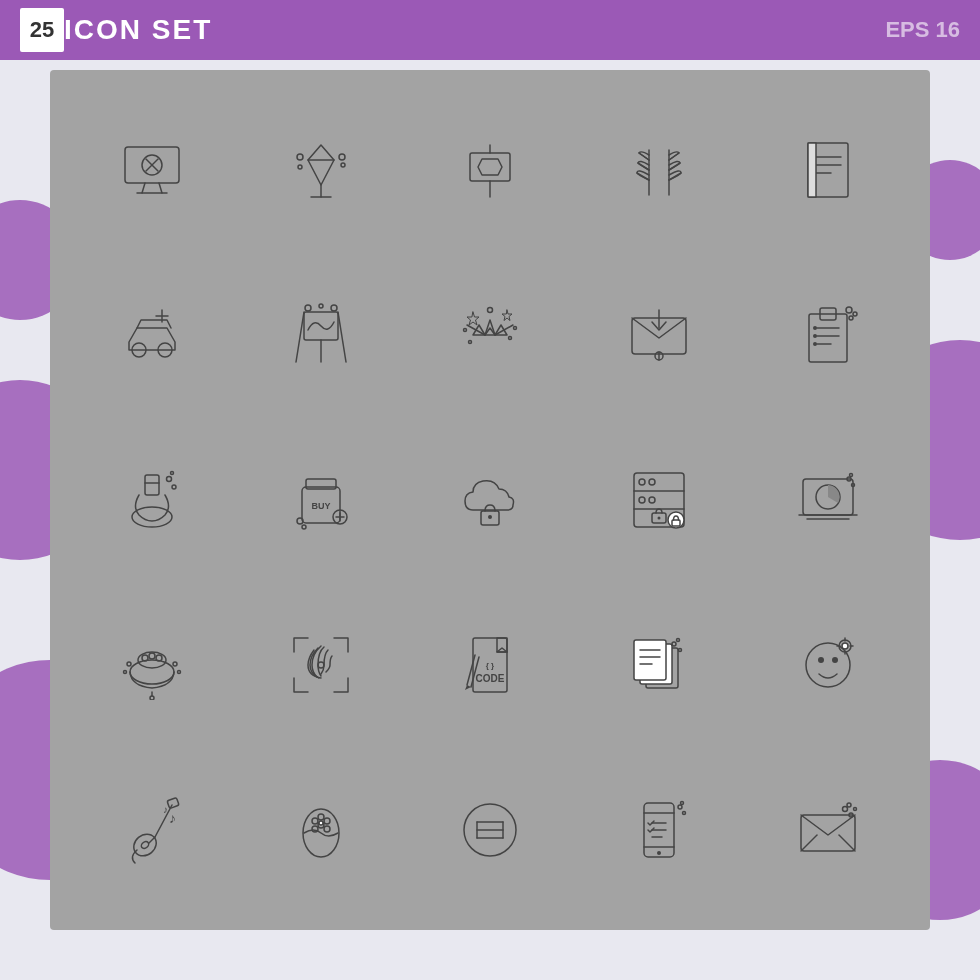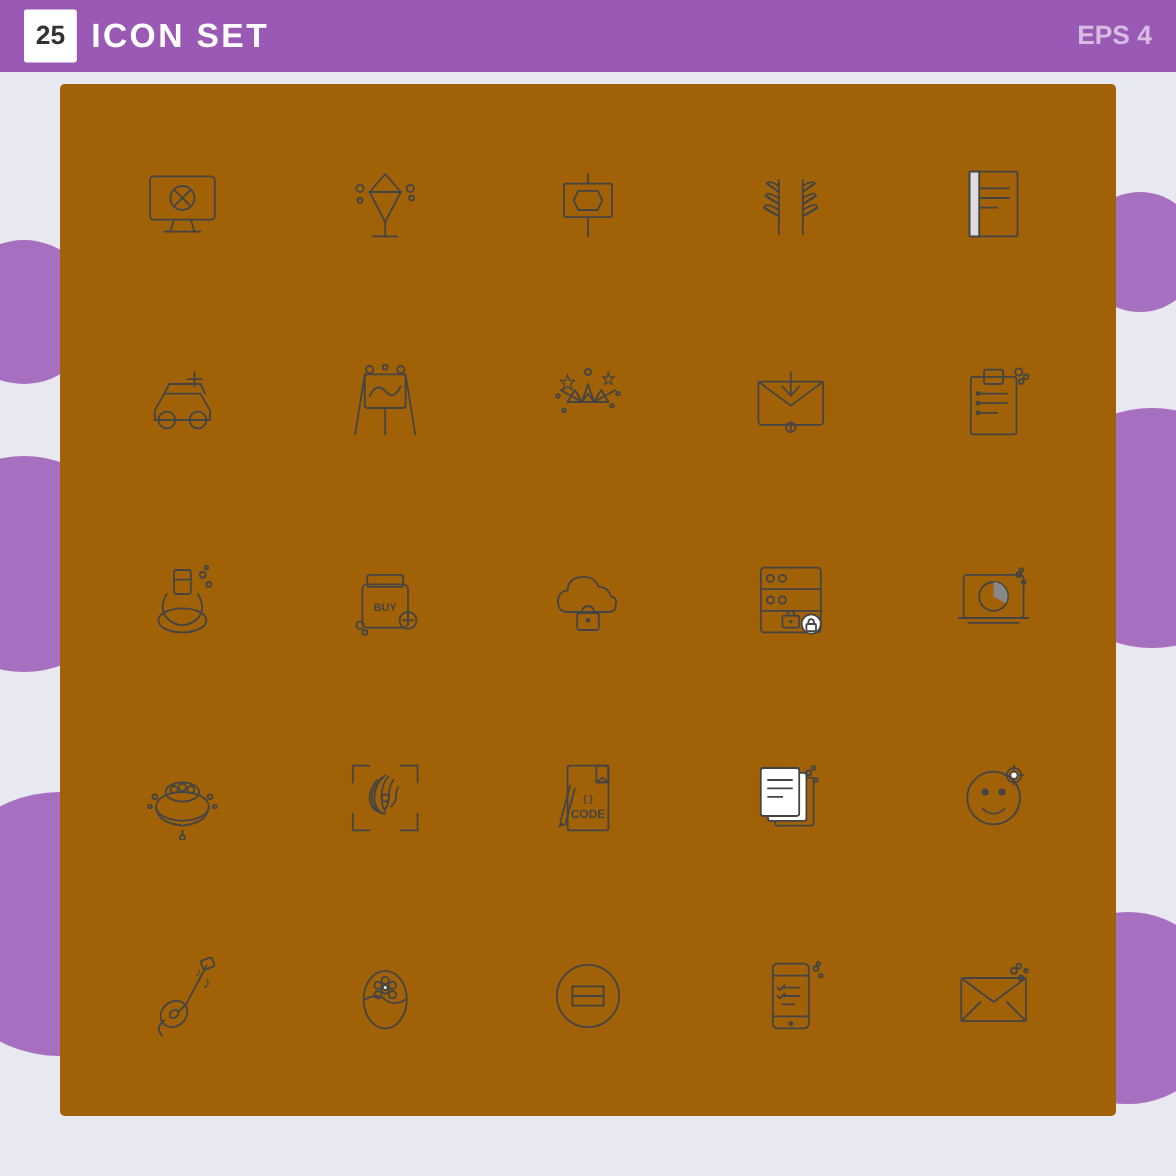--- a/index.html
+++ b/index.html
@@ -41,21 +41,21 @@
     .header-badge {
       background: white;
       color: #333;
       font-weight: bold;
       font-size: 22px;
       width: 44px;
       height: 44px;
       display: flex;
       align-items: center;
       justify-content: center;
-      margin-right: 12px;
+      margin-right: 0;
       border-radius: 2px;
     }
     .header-title {
       color: white;
       font-size: 28px;
       font-weight: bold;
       letter-spacing: 2px;
       flex: 1;
     }
     .header-eps {
@@ -64,21 +64,21 @@
       font-weight: bold;
     }
 
     
     .card {
       position: absolute;
       top: 70px;
       left: 50px;
       right: 50px;
       bottom: 50px;
-      background: #a16207;
+      background: #a3a3a3;
       border-radius: 4px;
       z-index: 5;
       padding: 22px;
     }
 
     
     .icons-grid {
       display: grid;
       grid-template-columns: repeat(5, 1fr);
       grid-template-rows: repeat(5, 1fr);
@@ -119,21 +119,21 @@
 <div class="bg-circle bg-circle-2"></div>
 <div class="bg-circle bg-circle-3"></div>
 <div class="bg-circle bg-circle-4"></div>
 <div class="bg-circle bg-circle-5"></div>
 <div class="bg-circle bg-circle-6"></div>
 <div class="bg-circle bg-circle-7"></div>
 
 <div class="header">
   <div class="header-badge">25</div>
   <div class="header-title">ICON SET</div>
-  <div class="header-eps">EPS 4</div>
+  <div class="header-eps">EPS 16</div>
 </div>
 
 <div class="card">
   <div class="icons-grid">
 
     <div class="icon-cell">
       <svg viewBox="0 0 70 70">
         <rect x="8" y="12" width="54" height="36" rx="3"></rect>
         <line x1="28" y1="48" x2="25" y2="58"></line>
         <line x1="42" y1="48" x2="45" y2="58"></line>

